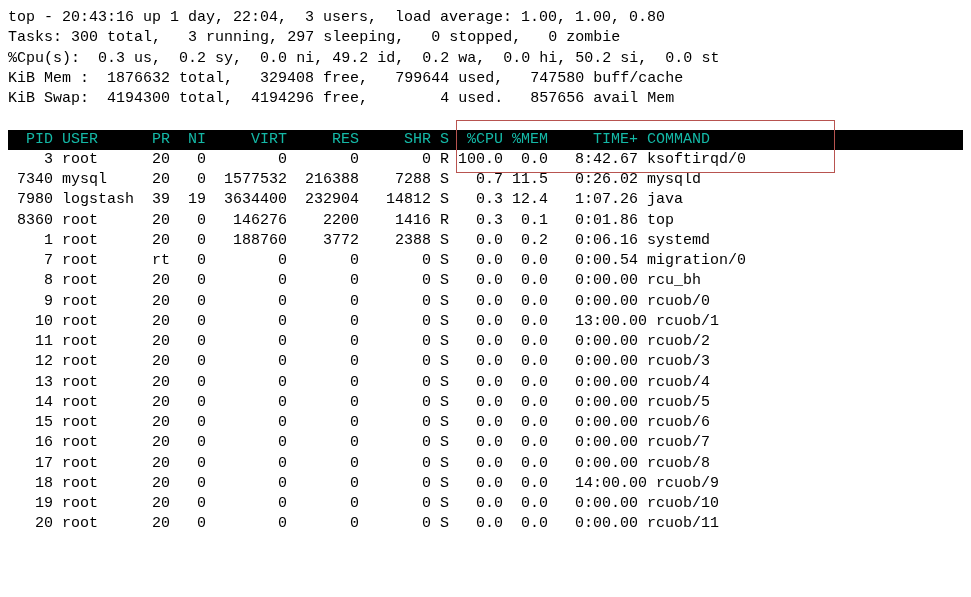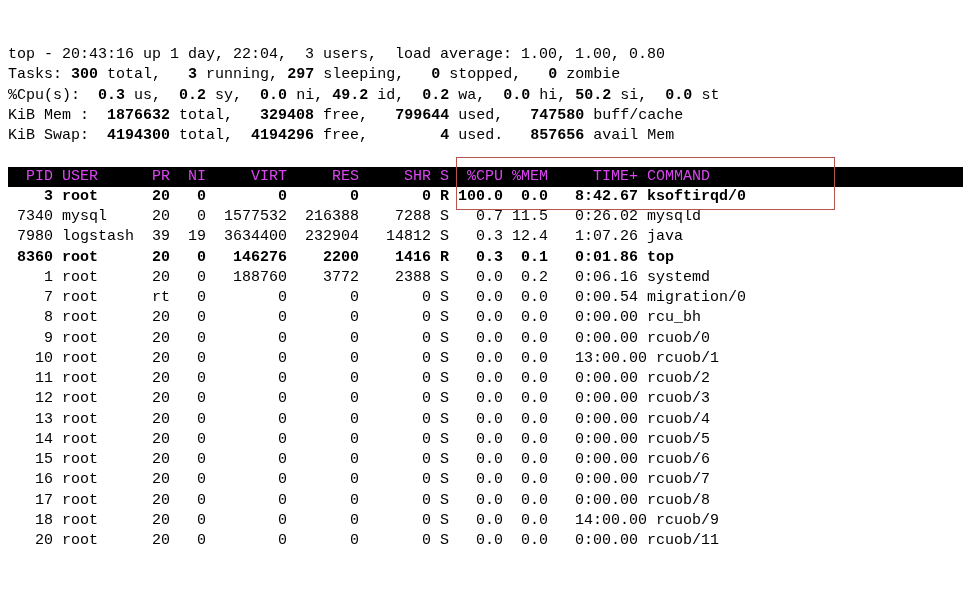--- a/index.html
+++ b/index.html
@@ -11,34 +11,33 @@
     font-size: 15px;
     line-height: 1.35;
     width: 971px;
     box-sizing: border-box;
   }
   .pre {
     white-space: pre;
   }
   .hdr-row {
     background: #000000;
-    color: #d946ef;
+    color: #14b8a6;
     white-space: pre;
   }
   .bold {
-    font-weight: bold;
+    font-weight: normal;
   }
   .highlight-box {
     position: absolute;
     border: 1px solid #b85450;
     pointer-events: none;
   }
   .wrap {
     position: relative;
-    margin-top: 37px;
   }
 </style>
 </head>
 <body>
 
 <div class="wrap">
 <div class="pre">top - 20:43:16 up 1 day, 22:04,  3 users,  load average: 1.00, 1.00, 0.80</div>
 <div class="pre"><span>Tasks:</span> <span class="bold">300</span> <span>total,   </span><span class="bold">3</span> <span>running, </span><span class="bold">297</span> <span>sleeping,   </span><span class="bold">0</span> <span>stopped,   </span><span class="bold">0</span> <span>zombie</span></div>
 <div class="pre"><span>%Cpu(s):  </span><span class="bold">0.3</span> <span>us,  </span><span class="bold">0.2</span> <span>sy,  </span><span class="bold">0.0</span> <span>ni, </span><span class="bold">49.2</span> <span>id,  </span><span class="bold">0.2</span> <span>wa,  </span><span class="bold">0.0</span> <span>hi, </span><span class="bold">50.2</span> <span>si,  </span><span class="bold">0.0</span> <span>st</span></div>
 <div class="pre"><span>KiB Mem :  </span><span class="bold">1876632</span> <span>total,   </span><span class="bold">329408</span> <span>free,   </span><span class="bold">799644</span> <span>used,   </span><span class="bold">747580</span> <span>buff/cache</span></div>
@@ -56,16 +55,17 @@
       <div class="pre">    9 root      20   0        0       0       0 S   0.0  0.0   0:00.00 rcuob/0</div>
       <div class="pre">   10 root      20   0        0       0       0 S   0.0  0.0   13:00.00 rcuob/1</div>
       <div class="pre">   11 root      20   0        0       0       0 S   0.0  0.0   0:00.00 rcuob/2</div>
       <div class="pre">   12 root      20   0        0       0       0 S   0.0  0.0   0:00.00 rcuob/3</div>
       <div class="pre">   13 root      20   0        0       0       0 S   0.0  0.0   0:00.00 rcuob/4</div>
       <div class="pre">   14 root      20   0        0       0       0 S   0.0  0.0   0:00.00 rcuob/5</div>
       <div class="pre">   15 root      20   0        0       0       0 S   0.0  0.0   0:00.00 rcuob/6</div>
       <div class="pre">   16 root      20   0        0       0       0 S   0.0  0.0   0:00.00 rcuob/7</div>
       <div class="pre">   17 root      20   0        0       0       0 S   0.0  0.0   0:00.00 rcuob/8</div>
       <div class="pre">   18 root      20   0        0       0       0 S   0.0  0.0   14:00.00 rcuob/9</div>
+      <div class="pre">   19 root      20   0        0       0       0 S   0.0  0.0   0:00.00 rcuob/10</div>
       <div class="pre">   20 root      20   0        0       0       0 S   0.0  0.0   0:00.00 rcuob/11</div>
     </div>
 <div id="hl" class="highlight-box" style="left: 448.078px; top: 112px; width: 377.064px; height: 51px;"></div>
 </div>
 
 </body></html>

